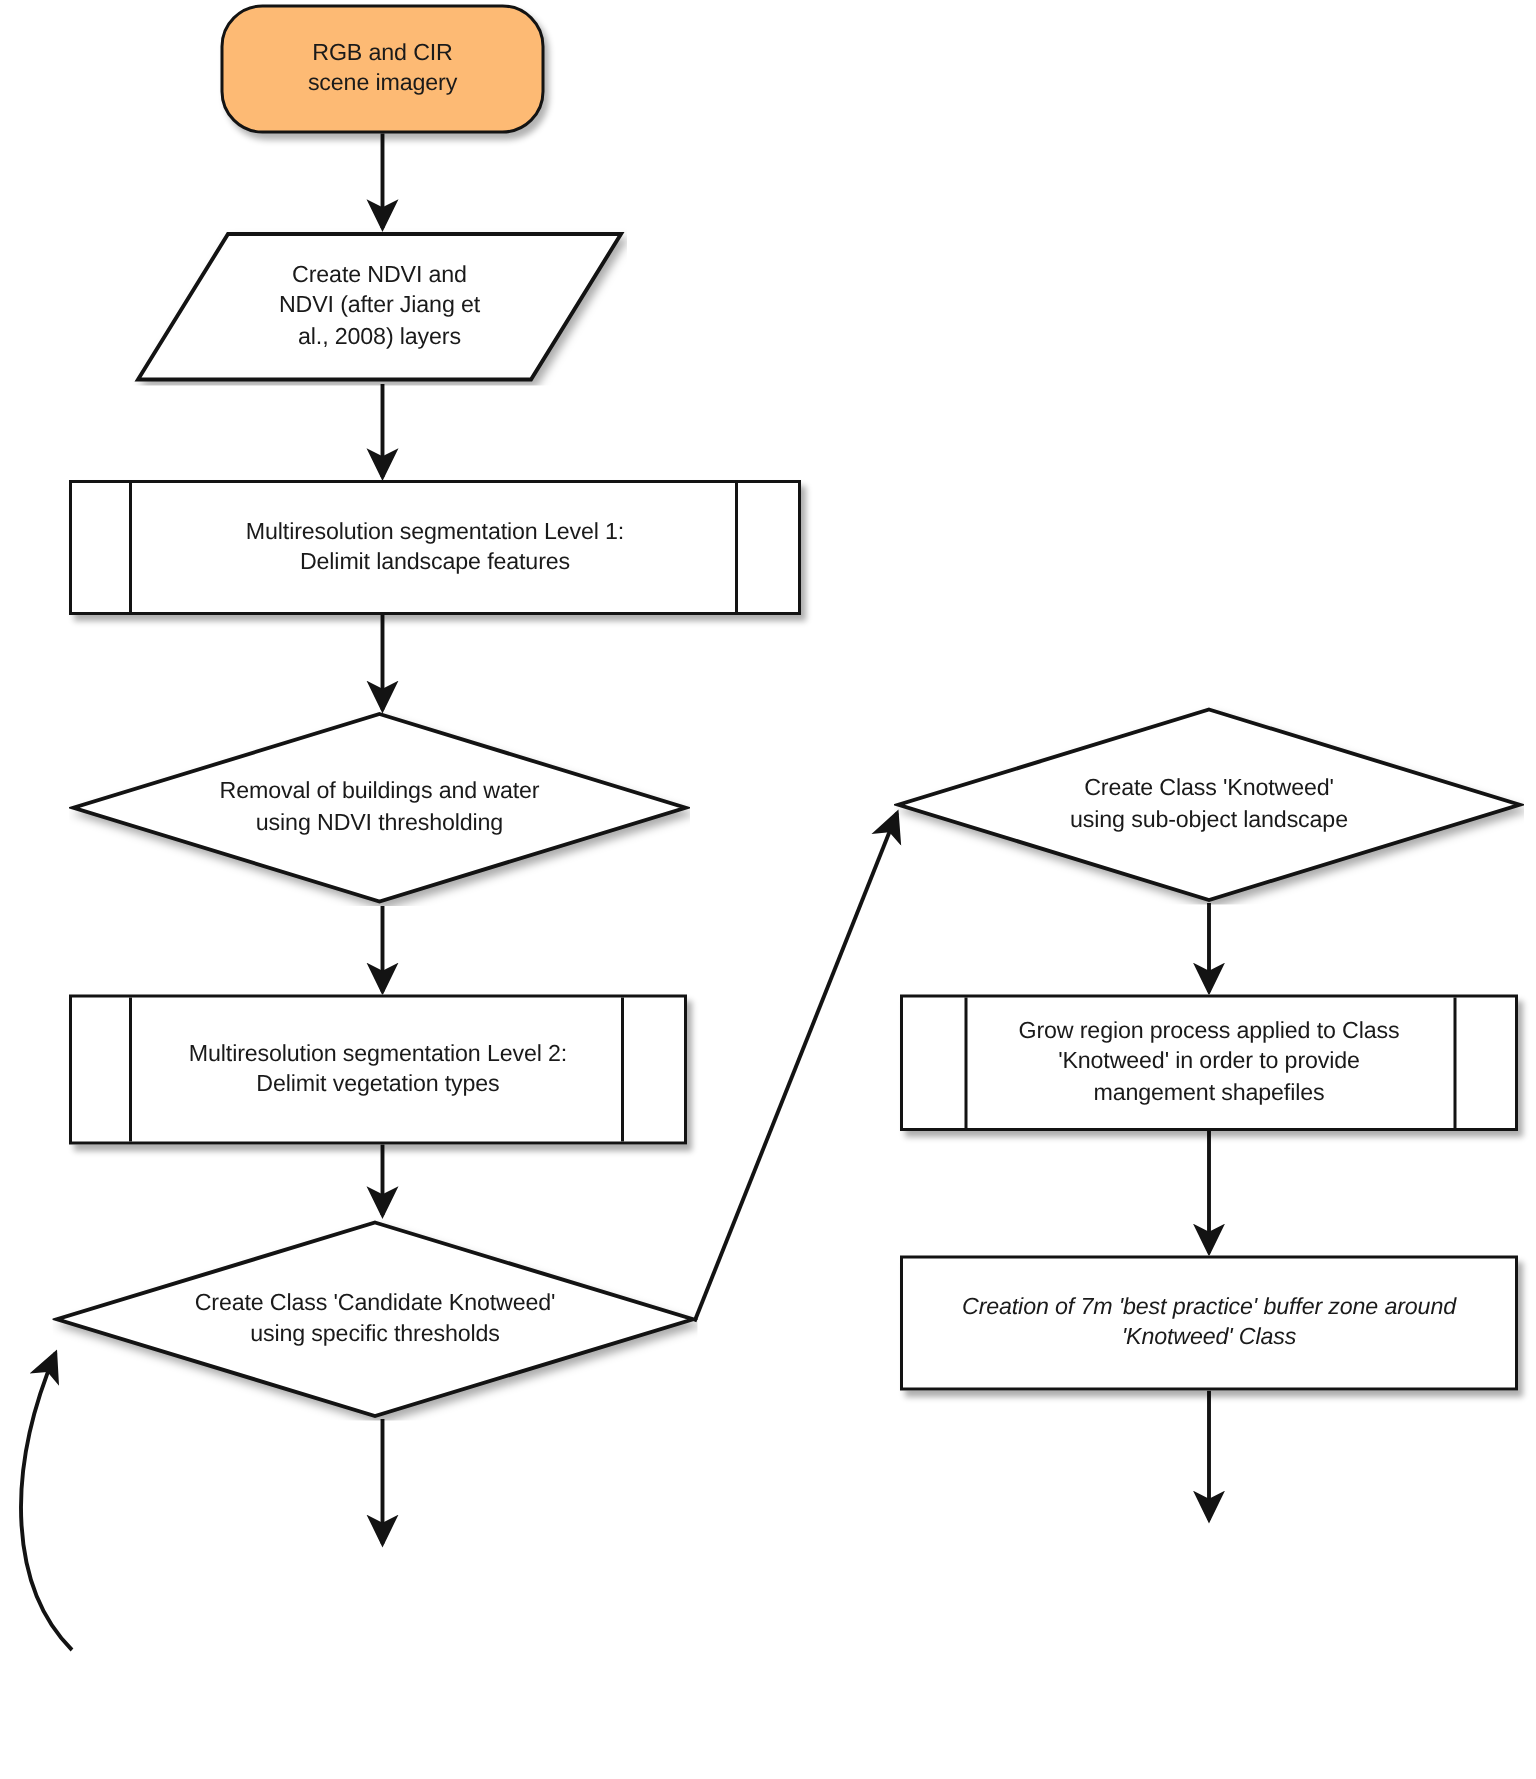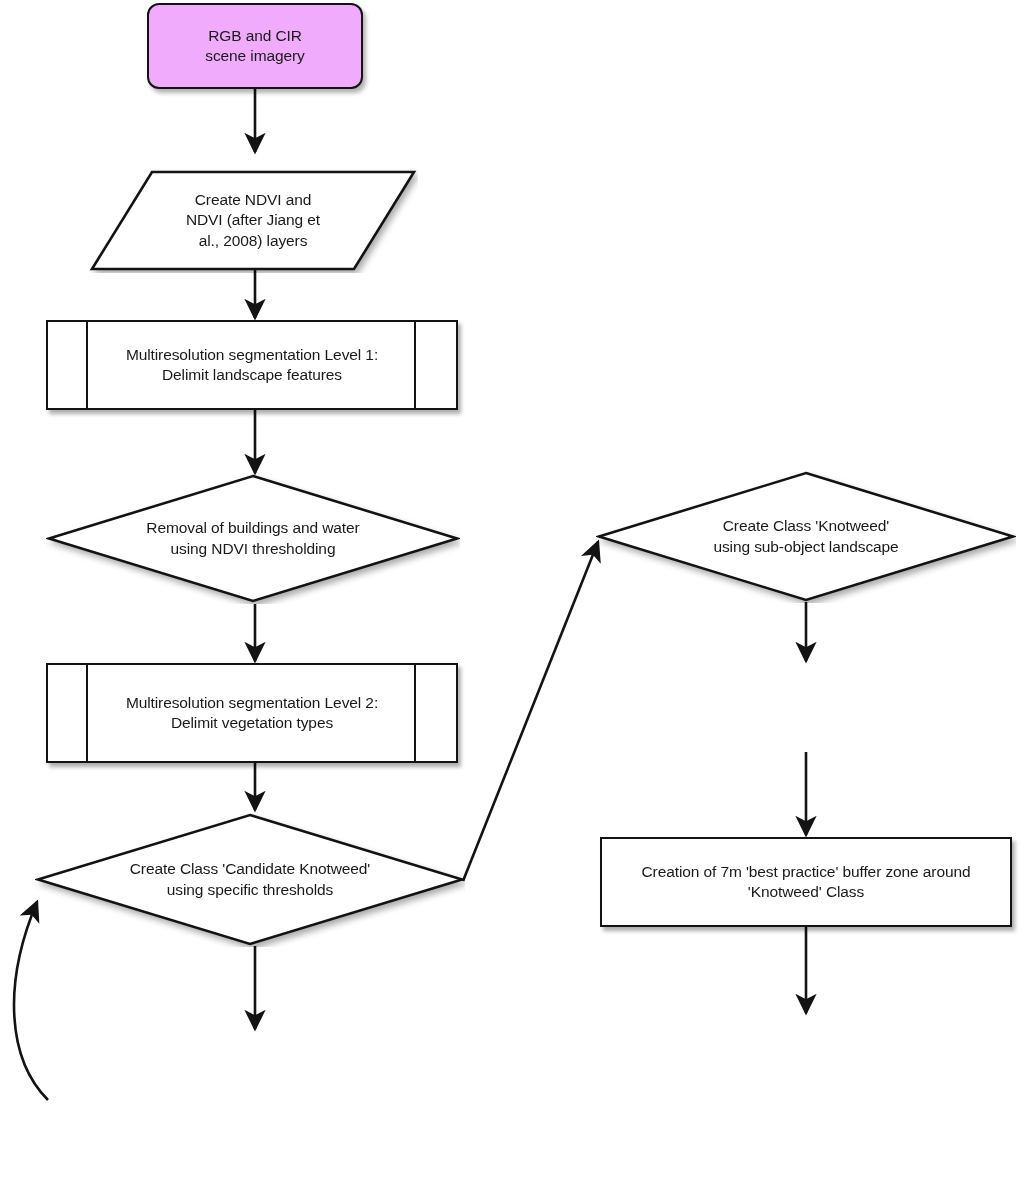--- a/index.html
+++ b/index.html
@@ -43,22 +43,22 @@
     line-height: 1.30;
     white-space: pre-line;
     letter-spacing: -0.1px;
     padding: 0 6px;
     box-sizing: border-box;
   }
 
   
   .term {
     border: 2.2px solid #131313;
-    border-radius: 12px;
-    background: #f0abfc;
+    border-radius: 28px;
+    background: #fdba74;
     box-shadow: 3px 4px 4px rgba(0,0,0,0.30);
   }
 
   
   .para-wrap { background: transparent; }
   .para-shape {
     position: absolute;
     left: 0; top: 0;
     width: 100%; height: 100%;
   }
@@ -135,30 +135,30 @@
       <line x1="806" y1="752" x2="806" y2="835" marker-end="url(#arrowhead)"></line>
       <line x1="806" y1="927" x2="806" y2="1013" marker-end="url(#arrowhead)"></line>
     </g>
   </svg>
 
   <div class="node term" style="left:147px; top:3px; width:216px; height:86px;">
     <div class="label">RGB and CIR
 scene imagery</div>
   </div>
 
-  <div class="node para-wrap" style="left:88px; top:168px; width:330px; height:105px;">
+  <div class="node para-wrap" style="left:88px; top:152px; width:330px; height:105px;">
     <svg class="para-shape" viewBox="0 0 330 105" preserveAspectRatio="none">
       <polygon points="64,4 326,4 266,101 4,101" fill="#ffffff" stroke="#131313" stroke-width="2.6" style="filter:drop-shadow(3px 4px 3px rgba(0,0,0,0.32))"></polygon>
     </svg>
     <div class="label" style="padding:0 70px;">Create NDVI and
 NDVI (after Jiang et
 al., 2008) layers</div>
   </div>
 
-  <div class="node pdp" style="left:46px; top:320px; width:412px; height:90px;">
+  <div class="node pdp" style="left:46px; top:320px; width:488px; height:90px;">
     <div class="bar left"></div>
     <div class="bar right"></div>
     <div class="label">Multiresolution segmentation Level 1:
 Delimit landscape features</div>
   </div>
 
   <div class="node diamond" style="left:46px; top:473px; width:414px; height:131px;">
     <svg class="diamond-shape" viewBox="0 0 414 131" preserveAspectRatio="none">
       <polygon points="207,3 411,65.5 207,128 3,65.5" fill="#ffffff" stroke="#131313" stroke-width="2.6" style="filter:drop-shadow(3px 4px 3px rgba(0,0,0,0.32))"></polygon>
     </svg>
@@ -183,20 +183,27 @@
 
 
   <div class="node diamond" style="left:596px; top:470px; width:420px; height:133px;">
     <svg class="diamond-shape" viewBox="0 0 420 133" preserveAspectRatio="none">
       <polygon points="210,3 417,66.5 210,130 3,66.5" fill="#ffffff" stroke="#131313" stroke-width="2.6" style="filter:drop-shadow(3px 4px 3px rgba(0,0,0,0.32))"></polygon>
     </svg>
     <div class="label">Create Class 'Knotweed'
 using sub-object landscape</div>
   </div>
 
+  <div class="node pdp" style="left:600px; top:663px; width:412px; height:91px;">
+    <div class="bar left" style="left:41px;"></div>
+    <div class="bar right" style="right:39px;"></div>
+    <div class="label">Grow region process applied to Class
+'Knotweed' in order to provide
+mangement shapefiles</div>
+  </div>
 
   <div class="node proc" style="left:600px; top:837px; width:412px; height:90px;">
-    <div class="label" style="padding:0 10px;">Creation of 7m 'best practice' buffer zone around
+    <div class="label" style="padding:0 10px;font-style:italic;">Creation of 7m 'best practice' buffer zone around
 'Knotweed' Class</div>
   </div>
 
 
 </div>
 
 </body></html>

